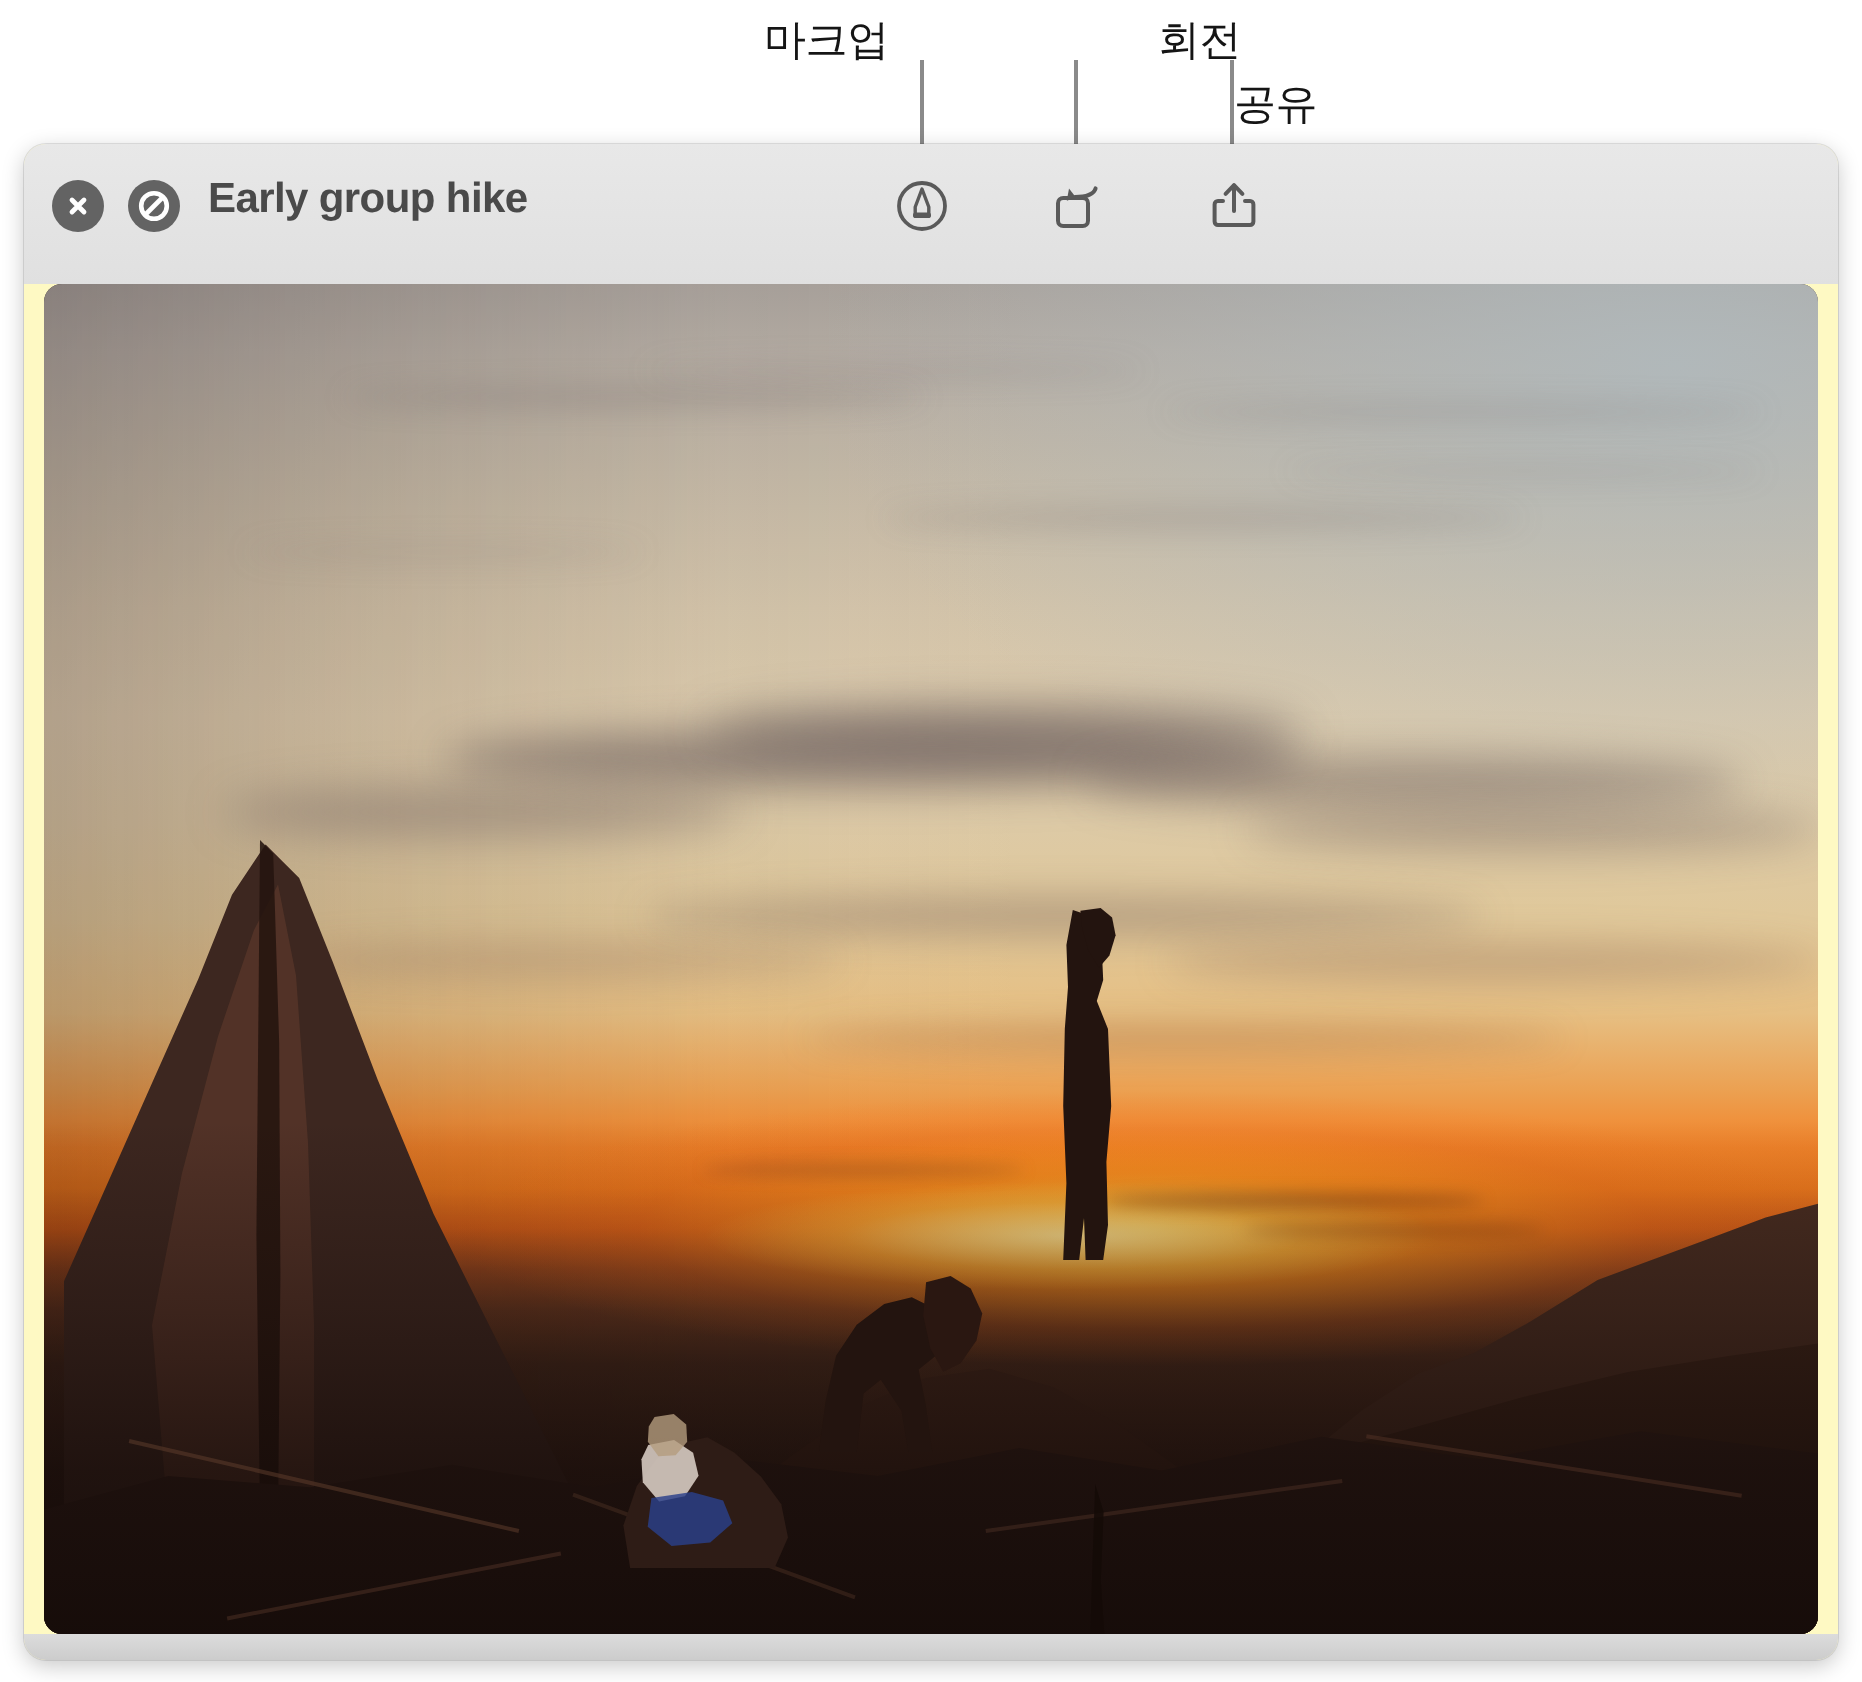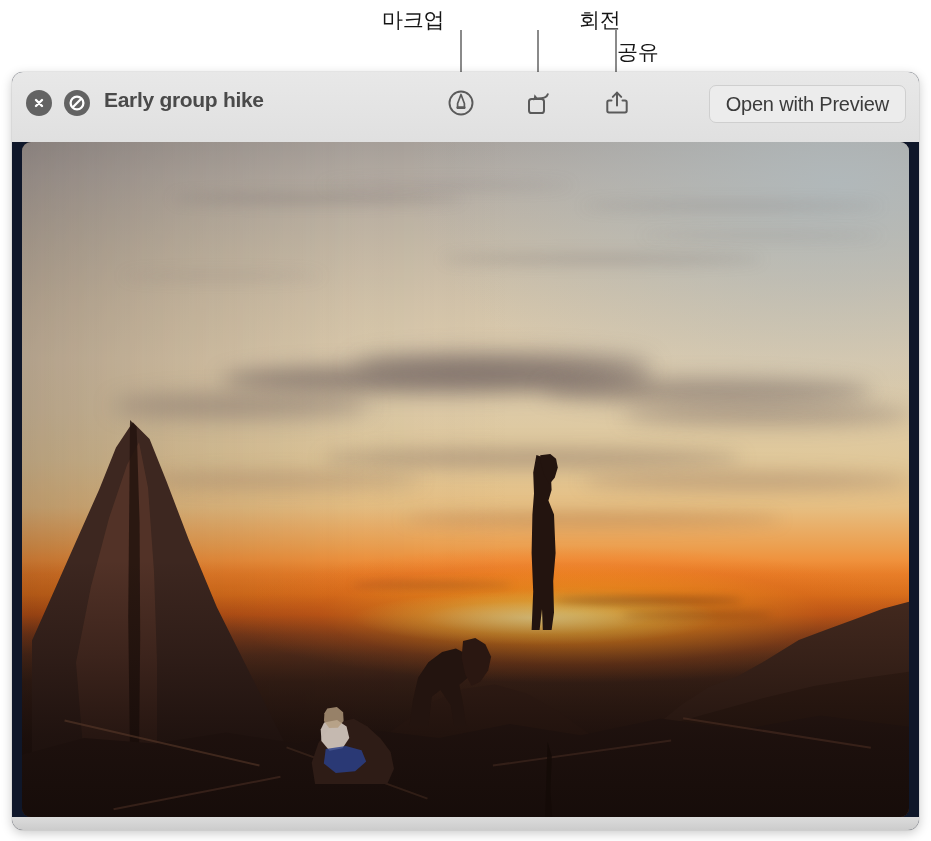--- a/index.html
+++ b/index.html
@@ -28,21 +28,21 @@
     background: #8a8a8a;
   }
 
   
   .window {
     position: absolute;
     left: 12px;
     top: 72px;
     width: 907px;
     height: 758px;
-    background: #0f172a;
+    background: #fef9c3;
     border-radius: 11px;
     box-shadow: 0 3px 11px rgba(0,0,0,0.22), 0 0 0 0.5px rgba(0,0,0,0.10);
   }
 
   .toolbar {
     position: absolute;
     left: 0; top: 0;
     width: 100%;
     height: 70px;
     border-radius: 11px 11px 0 0;
@@ -236,21 +236,20 @@
     <div id="share-tool" class="tool-icon">
       <svg width="30" height="30" viewBox="0 0 30 30">
         <path d="M9.5 12.5 L7 12.5 C6 12.5 5.3 13.2 5.3 14.2 L5.3 22.8
                  C5.3 23.8 6 24.5 7 24.5 L23 24.5 C24 24.5 24.7 23.8 24.7 22.8
                  L24.7 14.2 C24.7 13.2 24 12.5 23 12.5 L20.5 12.5" fill="none" stroke="#5a5a5a" stroke-width="2" stroke-linecap="round"></path>
         <path d="M15 4.8 L15 17.5" stroke="#5a5a5a" stroke-width="2" stroke-linecap="round"></path>
         <path d="M10.8 8.9 L15 4.6 L19.2 8.9" fill="none" stroke="#5a5a5a" stroke-width="2" stroke-linecap="round" stroke-linejoin="round"></path>
       </svg>
     </div>
 
-    <div class="open-btn">Open with Preview</div>
   </div>
 
   <div class="photo">
 
     <div class="layer sky"></div>
     <div class="layer sky-left"></div>
     <div class="layer sky-right"></div>
 
     <div class="cloud" style="left:150px; top:52px; width:290px; height:9px; background:rgba(110,100,104,0.30);"></div>
     <div class="cloud" style="left:300px; top:40px; width:250px; height:7px; background:rgba(120,110,112,0.22);"></div>

